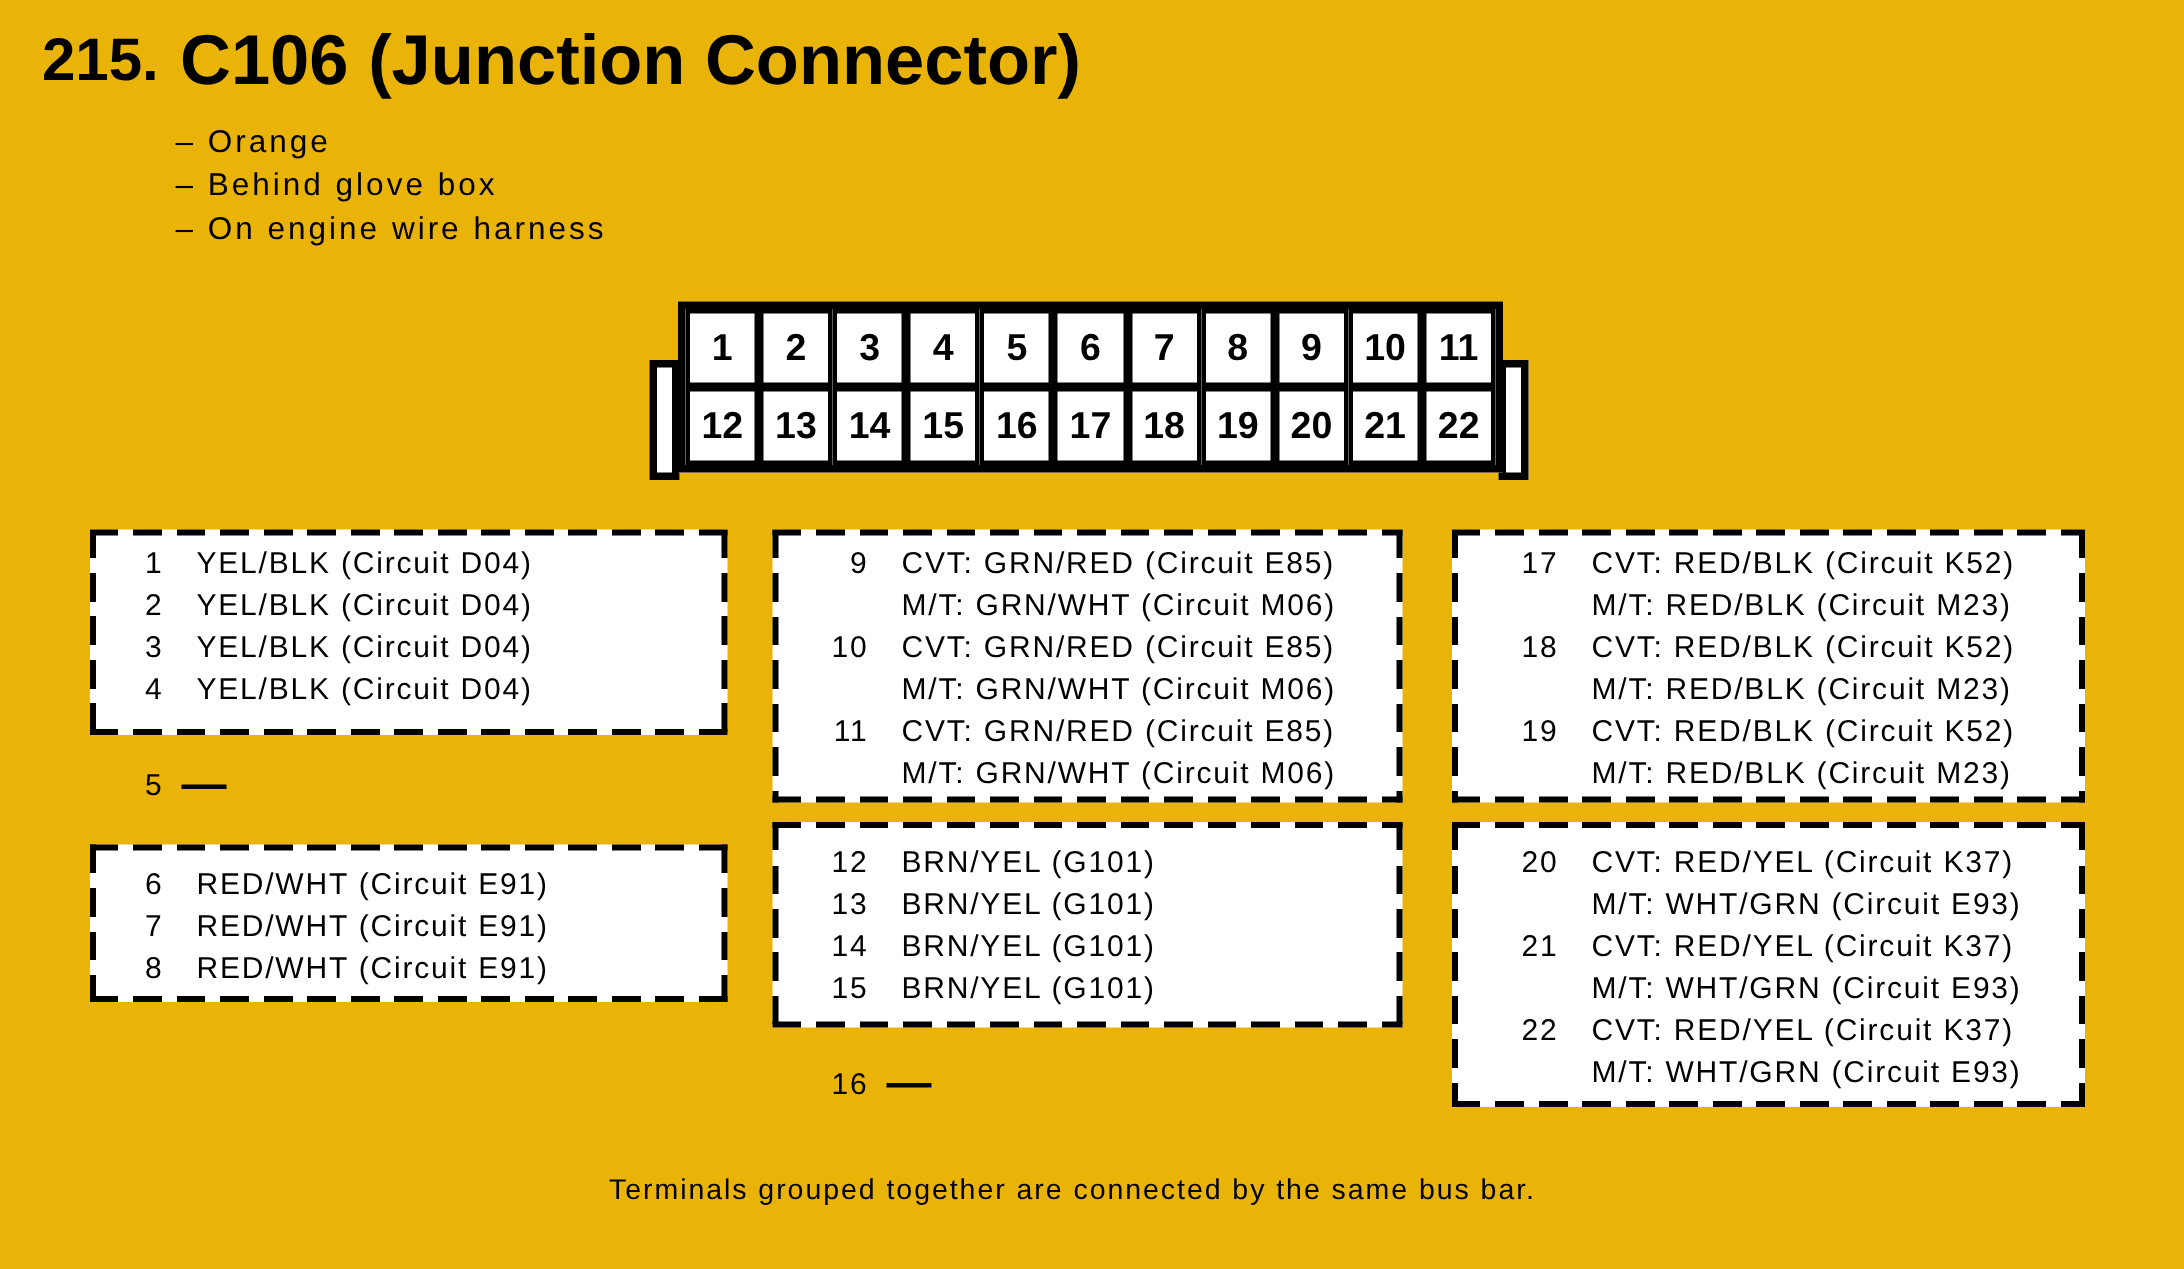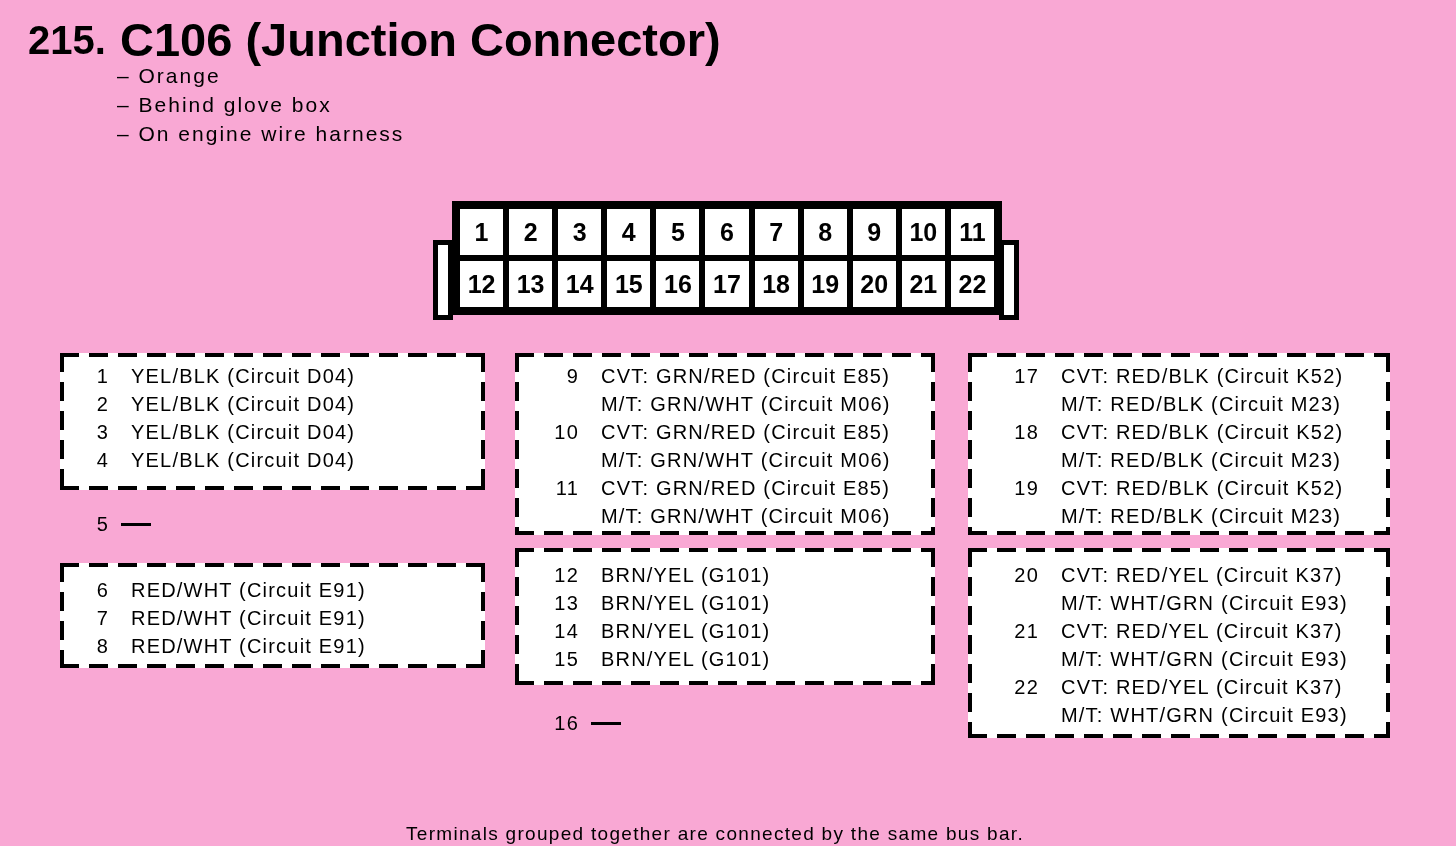--- a/index.html
+++ b/index.html
@@ -1,24 +1,24 @@
 <!DOCTYPE html>
 <html><head>
 <meta charset="utf-8">
 <style>
   html,body{margin:0;padding:0;background:#fff;}
   .page{
-    position:relative;width:1456px;height:846px;background:#f9a8d4;overflow:hidden;
+    position:relative;width:1456px;height:846px;background:#eab308;overflow:hidden;
     font-family:"Liberation Sans",sans-serif;color:#000;
   }
   
   .page-header{position:absolute;left:28px;top:18px;display:flex;line-height:44px;}
   .sec-num{width:92px;font-size:40px;font-weight:700;}
   .page-title{margin:0;font-size:47px;font-weight:700;letter-spacing:0;}
-  .notes{position:absolute;left:117px;top:61px;margin:0;padding:0;list-style:none;
+  .notes{position:absolute;left:117px;top:80px;margin:0;padding:0;list-style:none;
          font-size:21px;line-height:29px;letter-spacing:2px;}
   
   .conn-body{
     position:absolute;left:452px;top:201px;width:550px;height:114px;
     box-sizing:border-box;border:5px solid #000;background:#fff;z-index:2;
     display:grid;grid-template-columns:repeat(11,1fr);grid-template-rows:1fr 1fr;
   }
   .cell{
     box-sizing:border-box;border:3px solid #000;background:#fff;
     display:flex;align-items:center;justify-content:center;
@@ -56,21 +56,21 @@
   .pin-lines{margin-left:22px;}
   
   .unc{position:absolute;display:flex;align-items:center;height:28px;
        font-size:20px;line-height:28px;letter-spacing:1.2px;}
   .unc-5 {left:64px;  top:510px;}
   .unc-16{left:519px; top:709px;}
   .unc-5 .pin-num{width:45px;}
   .unc-16 .pin-num{width:60px;}
   .dash-line{display:inline-block;width:30px;height:3px;background:#000;margin-left:12px;}
   
-  .footnote{position:absolute;left:406px;top:781px;font-size:19px;line-height:26px;letter-spacing:1.3px;margin-top:40px;}
+  .footnote{position:absolute;left:406px;top:781px;font-size:19px;line-height:26px;letter-spacing:1.3px;}
 </style>
 </head>
 <body>
 
 <div class="page">
 
   <header class="page-header">
     <span class="sec-num">215.</span>
     <h1 class="page-title">C106 (Junction Connector)</h1>
   </header>

